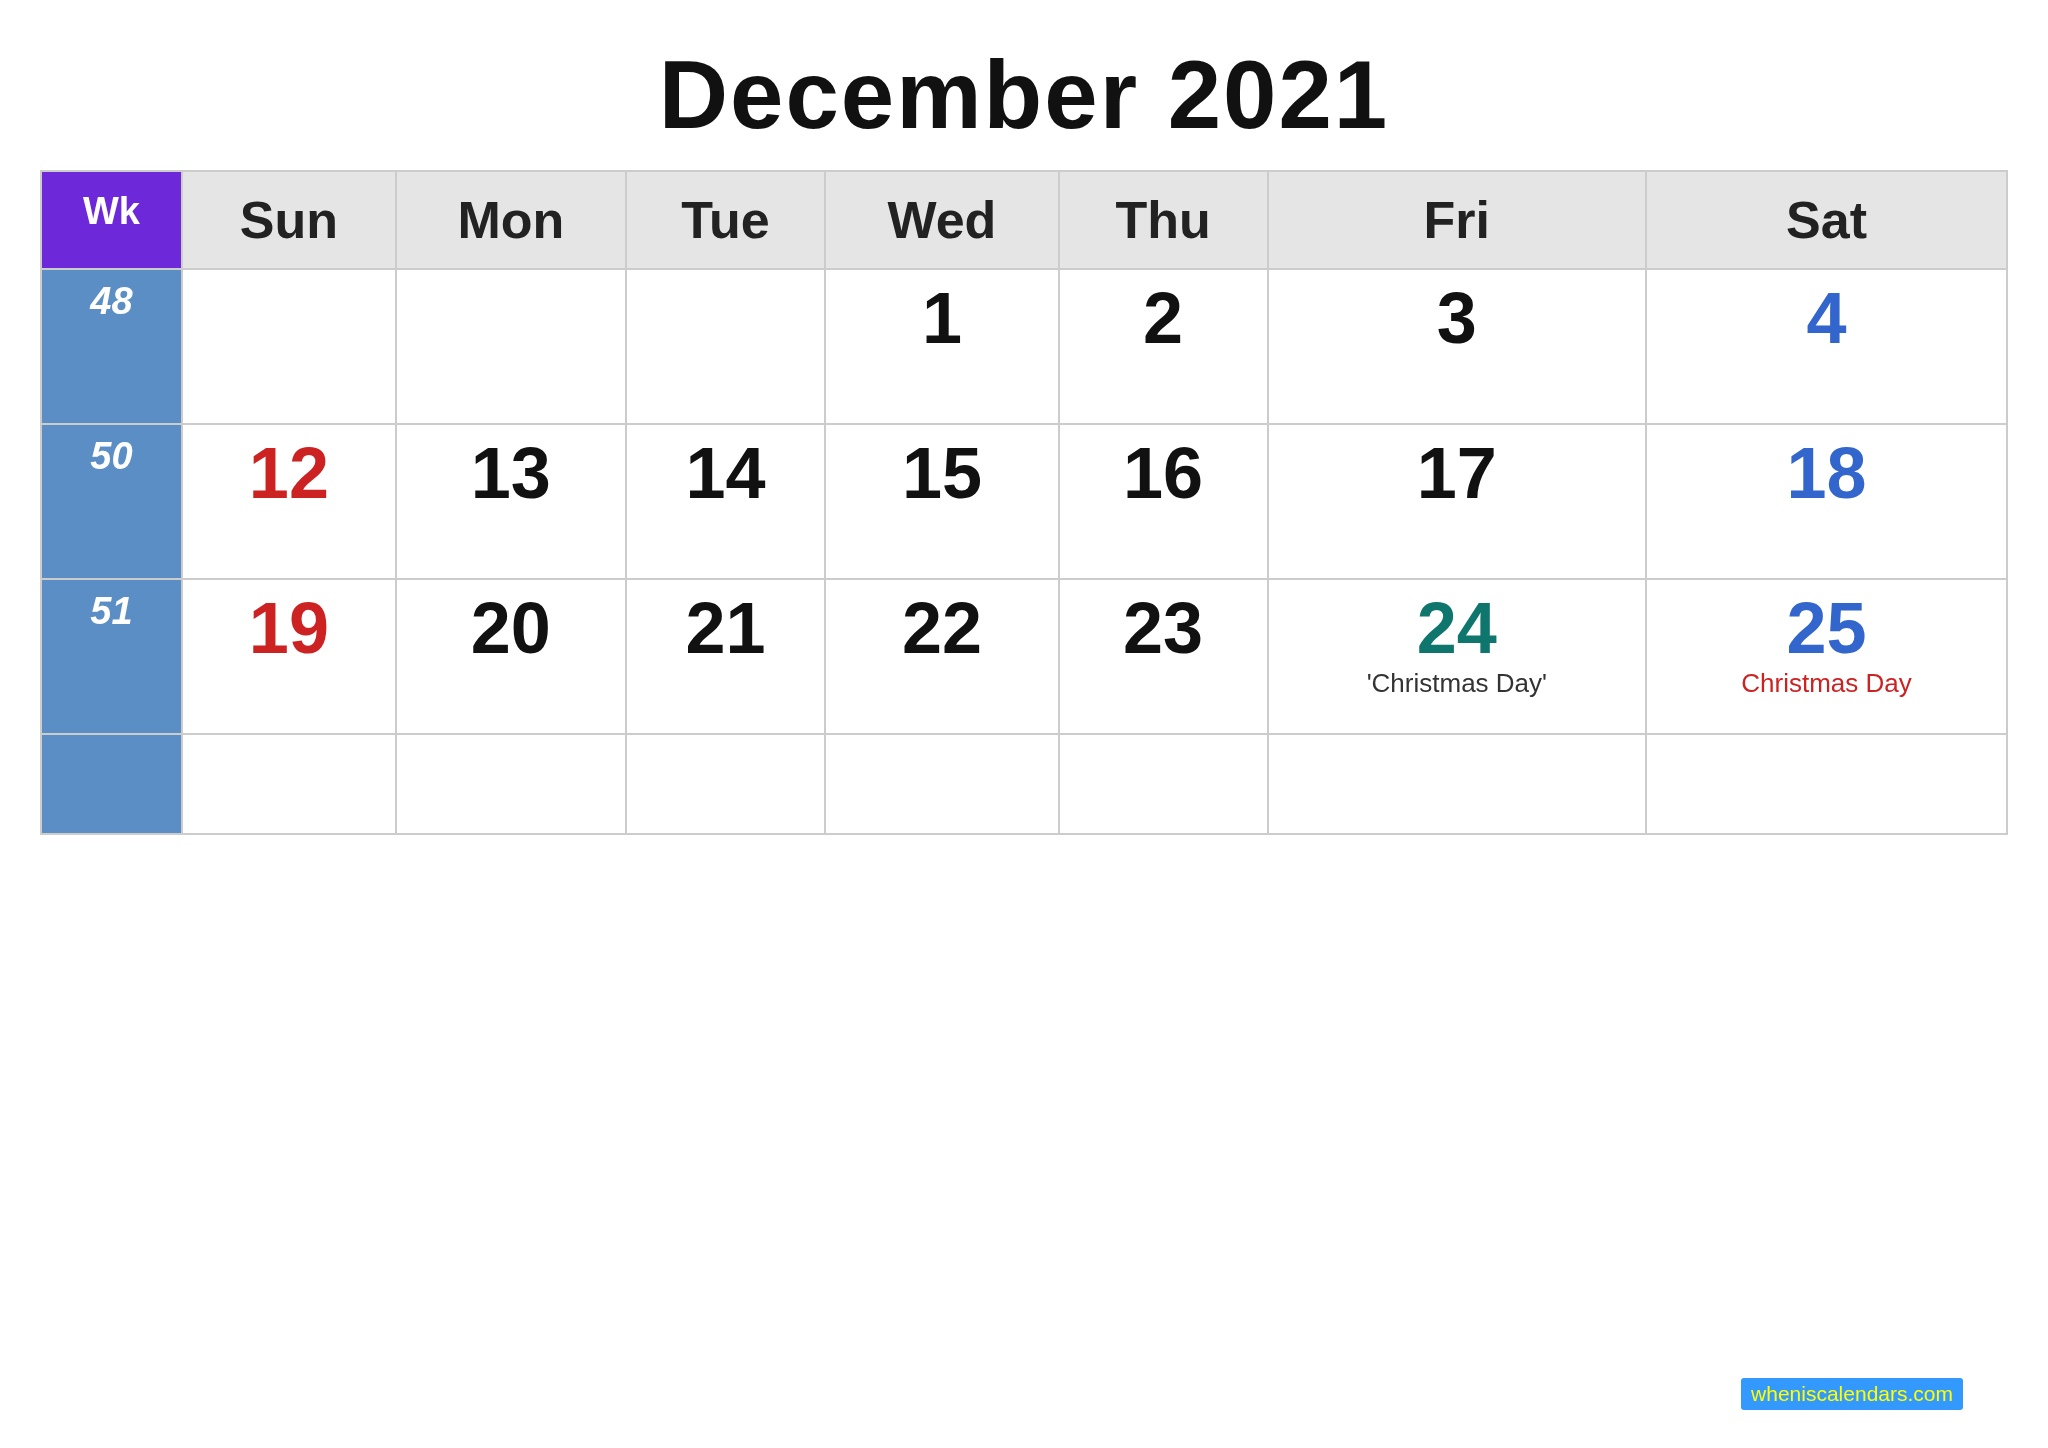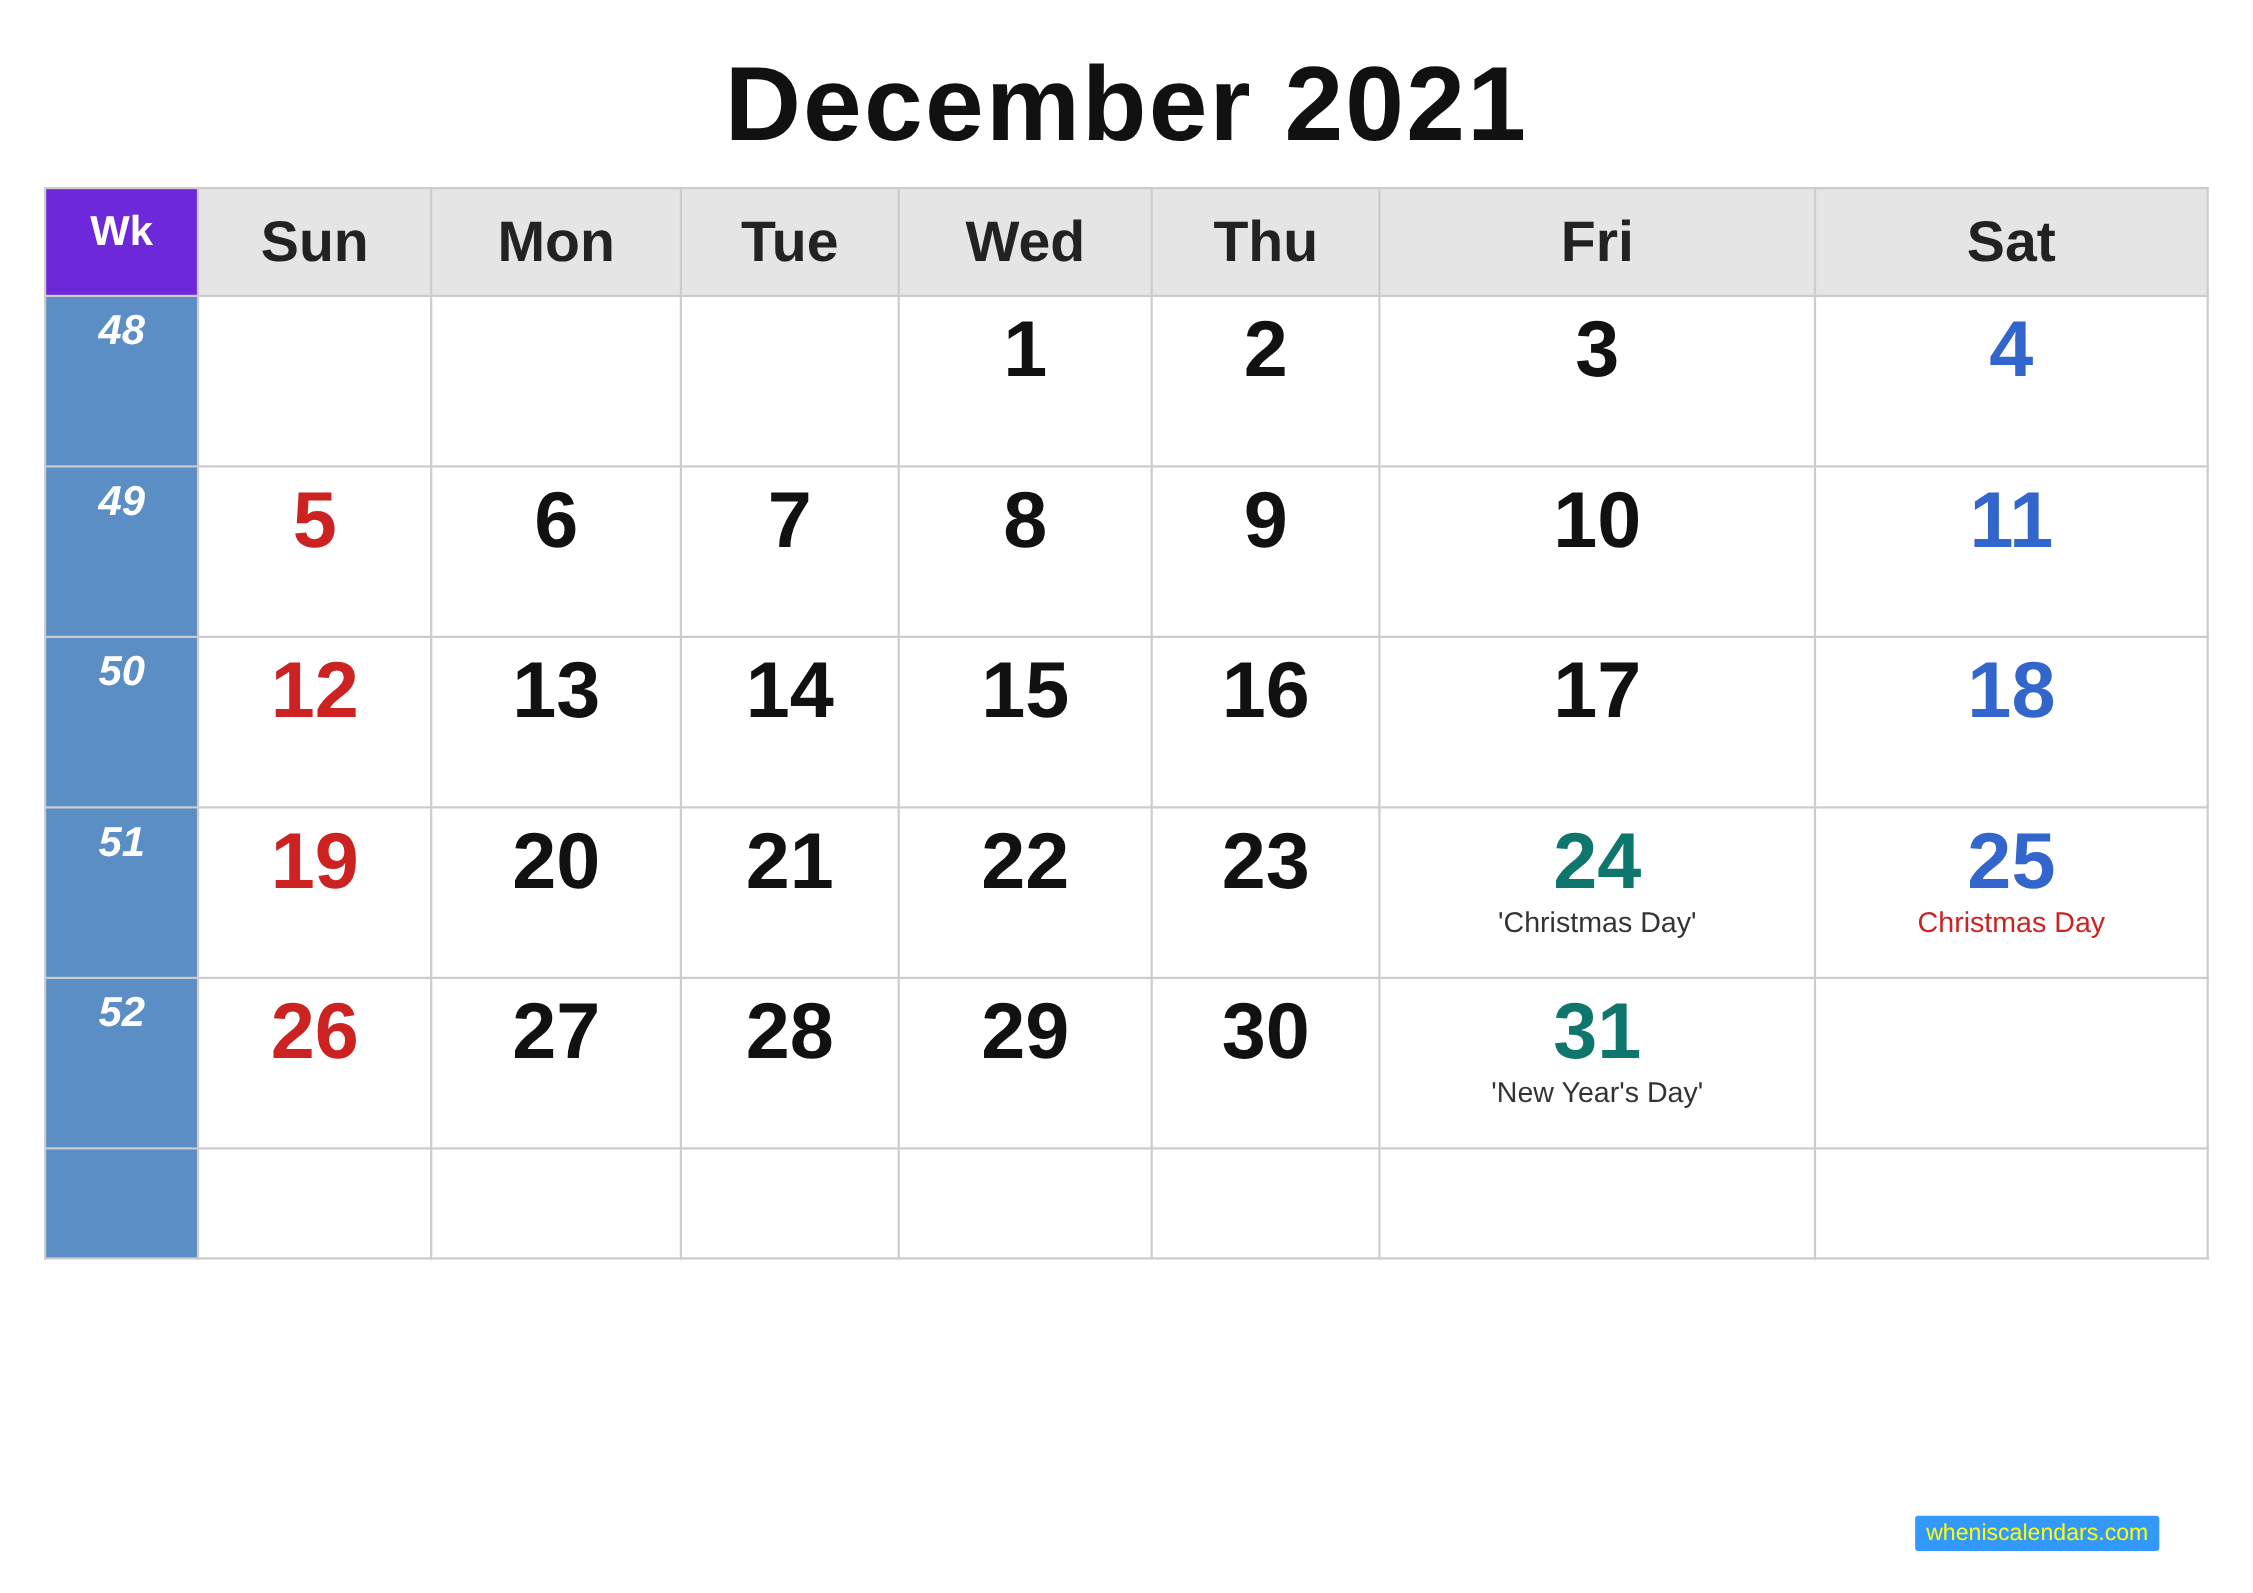--- a/index.html
+++ b/index.html
@@ -158,44 +158,20 @@
             <div class="day-number black">2</div>
           </td>
           <td class="day-cell">
             <div class="day-number black">3</div>
           </td>
           <td class="day-cell">
             <div class="day-number blue">4</div>
           </td>
         </tr>
         <tr>
-          <td class="wk-cell">49</td>
-          <td class="day-cell">
-            <div class="day-number red">5</div>
-          </td>
-          <td class="day-cell">
-            <div class="day-number black">6</div>
-          </td>
-          <td class="day-cell">
-            <div class="day-number black">7</div>
-          </td>
-          <td class="day-cell">
-            <div class="day-number black">8</div>
-          </td>
-          <td class="day-cell">
-            <div class="day-number black">9</div>
-          </td>
-          <td class="day-cell">
-            <div class="day-number black">10</div>
-          </td>
-          <td class="day-cell">
-            <div class="day-number blue">11</div>
-          </td>
-        </tr>
-        <tr>
           <td class="wk-cell">50</td>
           <td class="day-cell">
             <div class="day-number red">12</div>
           </td>
           <td class="day-cell">
             <div class="day-number black">13</div>
           </td>
           <td class="day-cell">
             <div class="day-number black">14</div>
           </td>
@@ -230,43 +206,20 @@
             <div class="day-number black">23</div>
           </td>
           <td class="day-cell">
             <div class="day-number red-holiday">24</div>
             <div class="holiday-label">'Christmas Day'</div>
           </td>
           <td class="day-cell">
             <div class="day-number blue">25</div>
             <div class="holiday-label red-text" style="color: rgb(204, 34, 34);">Christmas Day</div>
           </td>
-        </tr>
-        <tr>
-          <td class="wk-cell">52</td>
-          <td class="day-cell">
-            <div class="day-number red">26</div>
-          </td>
-          <td class="day-cell">
-            <div class="day-number black">27</div>
-          </td>
-          <td class="day-cell">
-            <div class="day-number black">28</div>
-          </td>
-          <td class="day-cell">
-            <div class="day-number black">29</div>
-          </td>
-          <td class="day-cell">
-            <div class="day-number black">30</div>
-          </td>
-          <td class="day-cell">
-            <div class="day-number red-holiday">31</div>
-            <div class="holiday-label">'New Year's Day'</div>
-          </td>
-          <td class="day-cell"></td>
         </tr>
         <tr class="last-row">
           <td class="wk-cell"></td>
           <td class="day-cell"></td>
           <td class="day-cell"></td>
           <td class="day-cell"></td>
           <td class="day-cell"></td>
           <td class="day-cell"></td>
           <td class="day-cell"></td>
           <td class="day-cell"></td>

